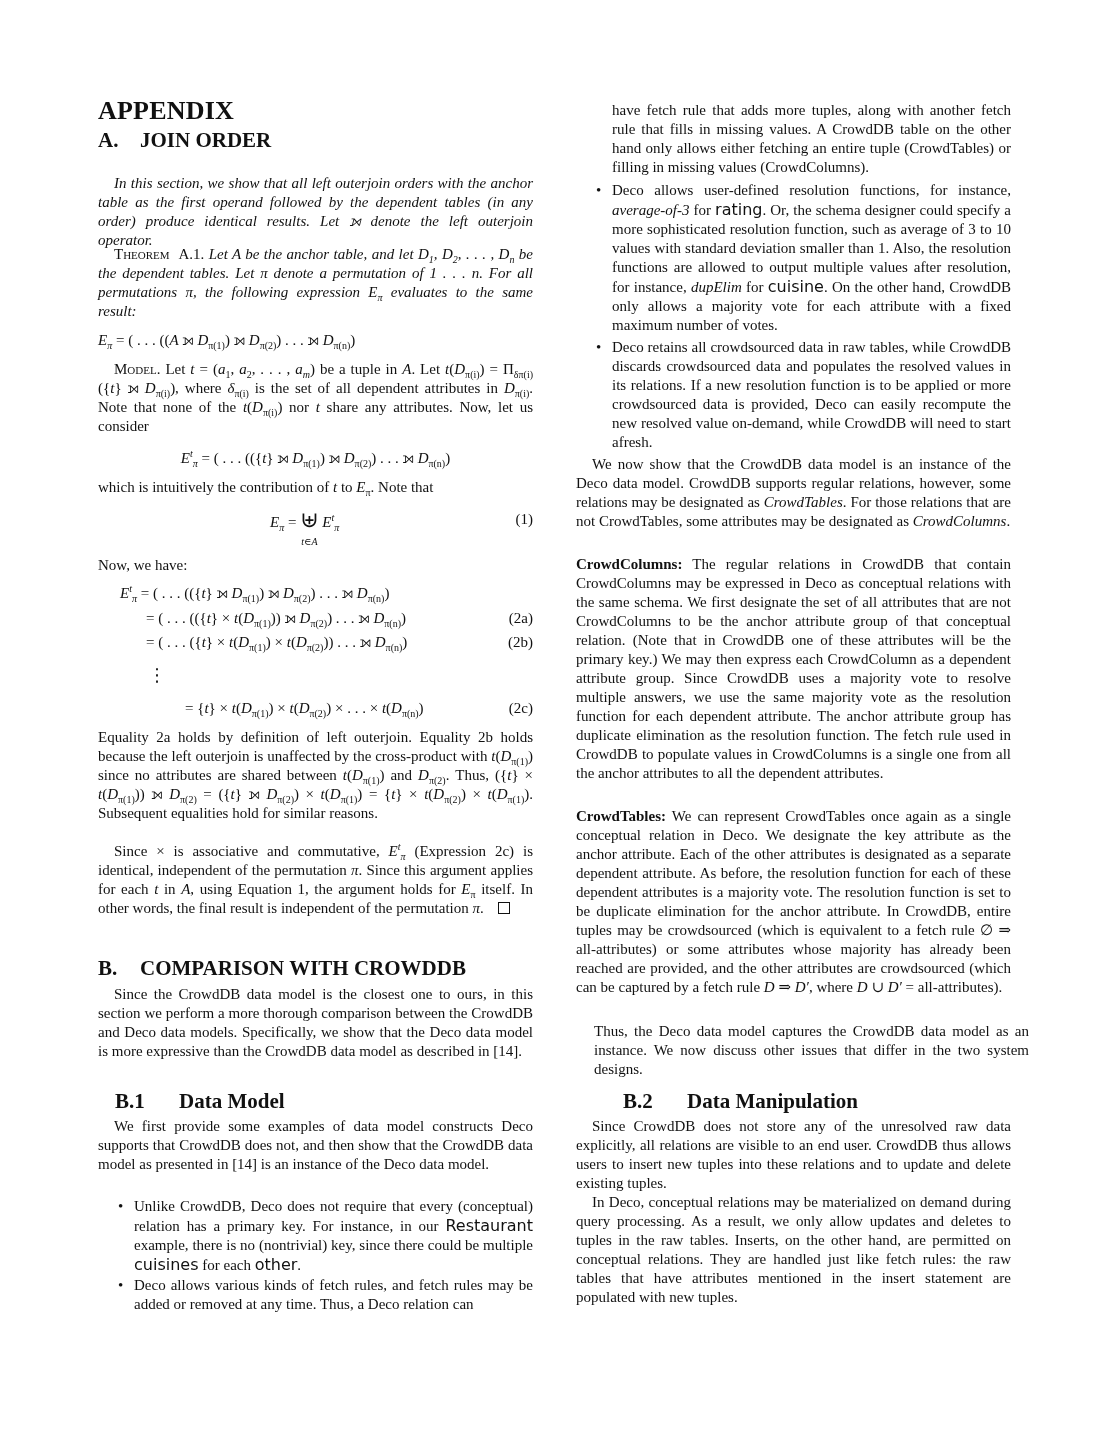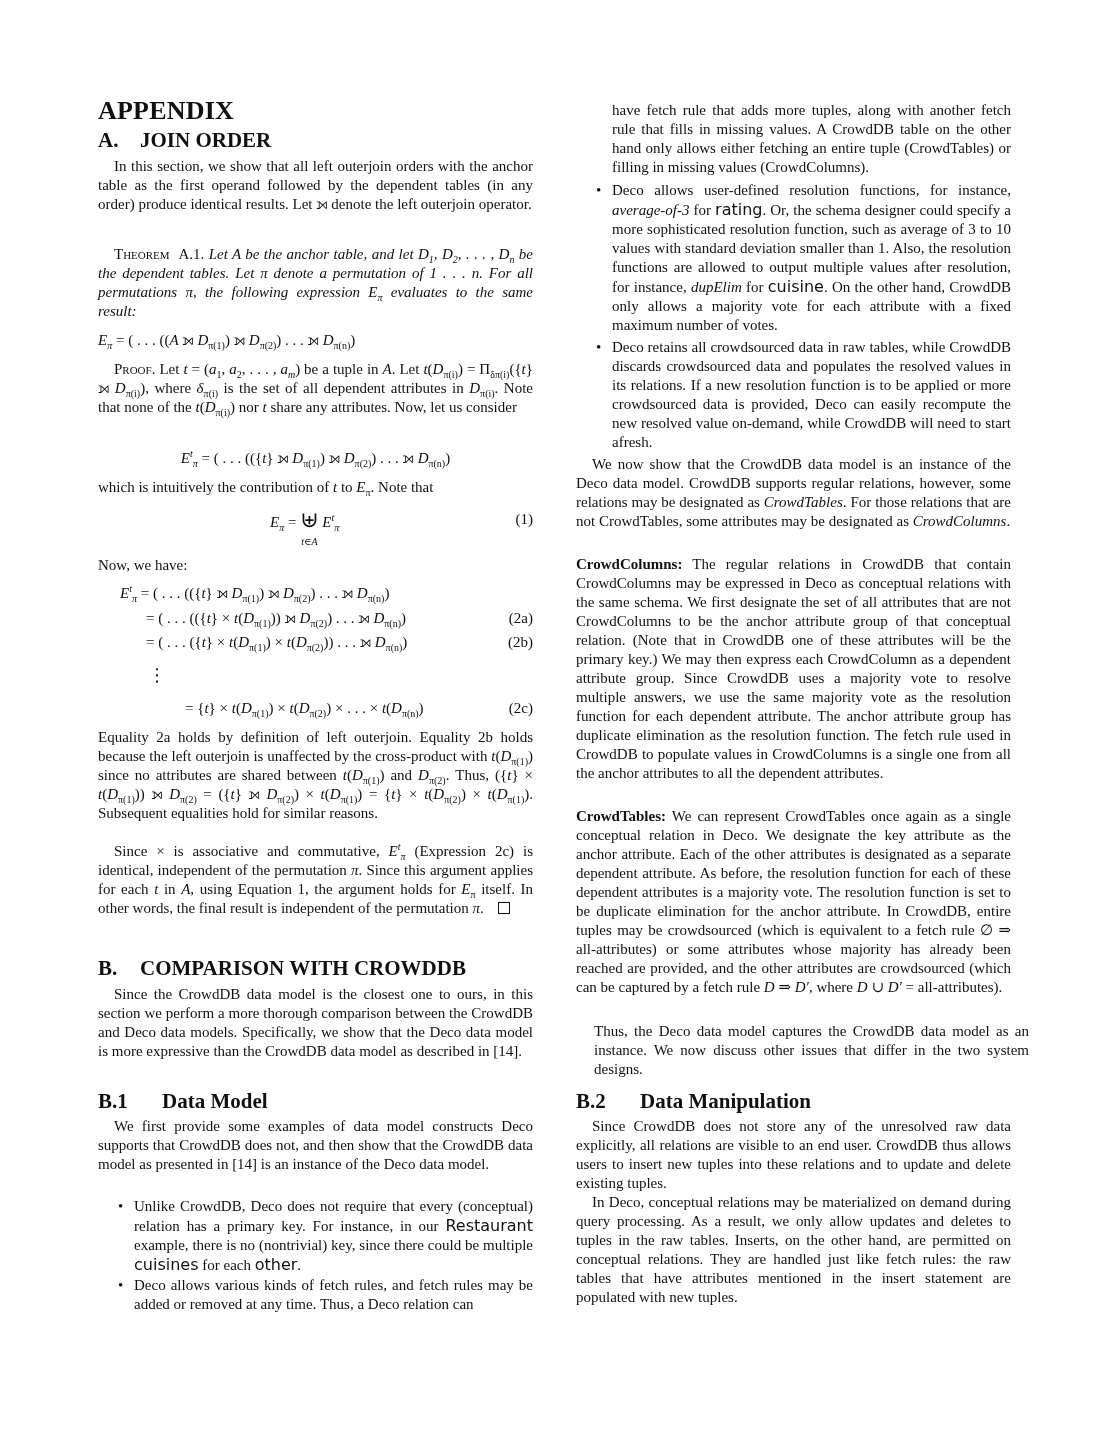--- a/index.html
+++ b/index.html
@@ -33,35 +33,35 @@
 <body>
 
 <div class="col" id="left">
 
   <div class="h1" style="top:96px;">APPENDIX</div>
 
   <div class="h2" style="top:128px;">
     <span class="num">A.</span><span>JOIN ORDER</span>
   </div>
 
-  <div class="p indent" style="top:157px;">
+  <div class="p indent" style="top:174px;font-style:italic;">
     In this section, we show that all left outerjoin orders with the anchor table as the first operand followed by the dependent tables (in any order) produce identical results. Let ⟕ denote the left outerjoin operator.
   </div>
 
   <div class="p indent" style="top:245px;">
     <span class="sc">Theorem</span>&nbsp;&nbsp;<span>A.1.</span>
     <span class="i">Let A be the anchor table, and let D<sub>1</sub>, D<sub>2</sub>, . . . , D<sub>n</sub> be the dependent tables. Let π denote a permutation of 1 . . . n. For all permutations π, the following expression E<sub>π</sub> evaluates to the same result:</span>
   </div>
 
   <div class="eq" style="top:331px; ">
     <span class="m">E<sub>π</sub></span> = ( . . . ((<span class="m">A</span> ⟕ <span class="m">D</span><sub>π(1)</sub>) ⟕ <span class="m">D</span><sub>π(2)</sub>) . . . ⟕ <span class="m">D</span><sub>π(n)</sub>)
   </div>
 
   <div class="p indent" style="top:360px;">
-    <span class="sc">Proof.</span>
+    <span class="sc">Model.</span>
     Let <span class="m">t</span> = (<span class="m">a</span><sub>1</sub>, <span class="m">a</span><sub>2</sub>, . . . , <span class="m">a<sub>m</sub></span>) be a tuple in <span class="m">A</span>. Let <span class="m">t</span>(<span class="m">D</span><sub>π(i)</sub>) = Π<sub>δπ(i)</sub>({<span class="m">t</span>} ⟕ <span class="m">D</span><sub>π(i)</sub>), where <span class="m">δ</span><sub>π(i)</sub> is the set of all dependent attributes in <span class="m">D</span><sub>π(i)</sub>. Note that none of the <span class="m">t</span>(<span class="m">D</span><sub>π(i)</sub>) nor <span class="m">t</span> share any attributes. Now, let us consider
   </div>
 
   <div class="eq" style="top:449px; text-align:center;">
     <span class="m">E<sup>t</sup><sub>π</sub></span> = ( . . . (({<span class="m">t</span>} ⟕ <span class="m">D</span><sub>π(1)</sub>) ⟕ <span class="m">D</span><sub>π(2)</sub>) . . . ⟕ <span class="m">D</span><sub>π(n)</sub>)
   </div>
 
   <div class="p nj" style="top:478px;">
     which is intuitively the contribution of <span class="m">t</span> to <span class="m">E</span><sub>π</sub>. Note that
   </div>
@@ -99,21 +99,21 @@
   <div class="p indent" style="top:842px;">
     Since × is associative and commutative, <span class="m">E<sup>t</sup><sub>π</sub></span> (Expression 2c) is identical, independent of the permutation <span class="m">π</span>. Since this argument applies for each <span class="m">t</span> in <span class="m">A</span>, using Equation 1, the argument holds for <span class="m">E</span><sub>π</sub> itself. In other words, the final result is independent of the permutation <span class="m">π</span>.<span class="qed"></span>
   </div>
 
   <div class="h2" style="top:956px;">
     <span class="num">B.</span><span>COMPARISON WITH CROWDDB</span>
   </div>
 
   <div class="p indent" style="top:985px;">Since the CrowdDB data model is the closest one to ours, in this section we perform a more thorough comparison between the CrowdDB and Deco data models. Specifically, we show that the Deco data model is more expressive than the CrowdDB data model as described in [14].</div>
 
-  <div class="h2" style="top:1089px;">
+  <div class="h2" style="top:1089px;margin-left:17px;">
     <span class="num" style="width:64px;">B.1</span><span>Data Model</span>
   </div>
 
   <div class="p indent" style="top:1117px;">We first provide some examples of data model constructs Deco supports that CrowdDB does not, and then show that the CrowdDB data model as presented in [14] is an instance of the Deco data model.</div>
 
   <div class="bul" style="top:1197px;">
     <span class="dot">•</span>
     <span class="txt">Unlike CrowdDB, Deco does not require that every (conceptual) relation has a primary key. For instance, in our <span class="tt">Restaurant</span> example, there is no (nontrivial) key, since there could be multiple <span class="tt">cuisines</span> for each <span class="tt">other</span>.</span>
   </div>
 
@@ -148,20 +148,20 @@
     <span>The regular relations in CrowdDB that contain CrowdColumns may be expressed in Deco as conceptual relations with the same schema. We first designate the set of all attributes that are not CrowdColumns to be the anchor attribute group of that conceptual relation. (Note that in CrowdDB one of these attributes will be the primary key.) We may then express each CrowdColumn as a dependent attribute group. Since CrowdDB uses a majority vote to resolve multiple answers, we use the same majority vote as the resolution function for each dependent attribute. The anchor attribute group has duplicate elimination as the resolution function. The fetch rule used in CrowdDB to populate values in CrowdColumns is a single one from all the anchor attributes to all the dependent attributes.</span>
   </div>
 
   <div class="p" style="top:807px;">
     <span class="b">CrowdTables:</span>
     We can represent CrowdTables once again as a single conceptual relation in Deco. We designate the key attribute as the anchor attribute. Each of the other attributes is designated as a separate dependent attribute. As before, the resolution function for each of these dependent attributes is a majority vote. The resolution function is set to be duplicate elimination for the anchor attribute. In CrowdDB, entire tuples may be crowdsourced (which is equivalent to a fetch rule ∅ ⇒ all-attributes) or some attributes whose majority has already been reached are provided, and the other attributes are crowdsourced (which can be captured by a fetch rule <span class="m">D</span> ⇒ <span class="m">D′</span>, where <span class="m">D</span> ∪ <span class="m">D′</span> = all-attributes).
   </div>
 
   <div class="p" style="top:1022px;margin-left:18px;">Thus, the Deco data model captures the CrowdDB data model as an instance. We now discuss other issues that differ in the two system designs.</div>
 
-  <div class="h2" style="top:1089px;">
+  <div class="h2" style="top:1089px;margin-left:47px;">
     <span class="num" style="width:64px;">B.2</span><span>Data Manipulation</span>
   </div>
 
   <div class="p indent" style="top:1117px;">Since CrowdDB does not store any of the unresolved raw data explicitly, all relations are visible to an end user. CrowdDB thus allows users to insert new tuples into these relations and to update and delete existing tuples.</div>
 
   <div class="p indent" style="top:1193px;">In Deco, conceptual relations may be materialized on demand during query processing. As a result, we only allow updates and deletes to tuples in the raw tables. Inserts, on the other hand, are permitted on conceptual relations. They are handled just like fetch rules: the raw tables that have attributes mentioned in the insert statement are populated with new tuples.</div>
 </div>
 
 </body></html>

